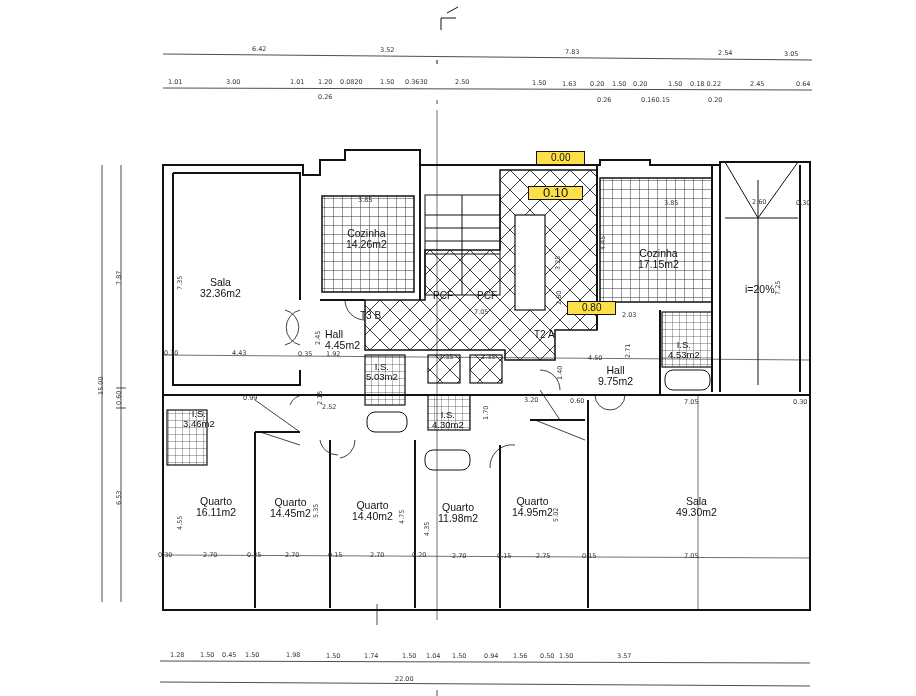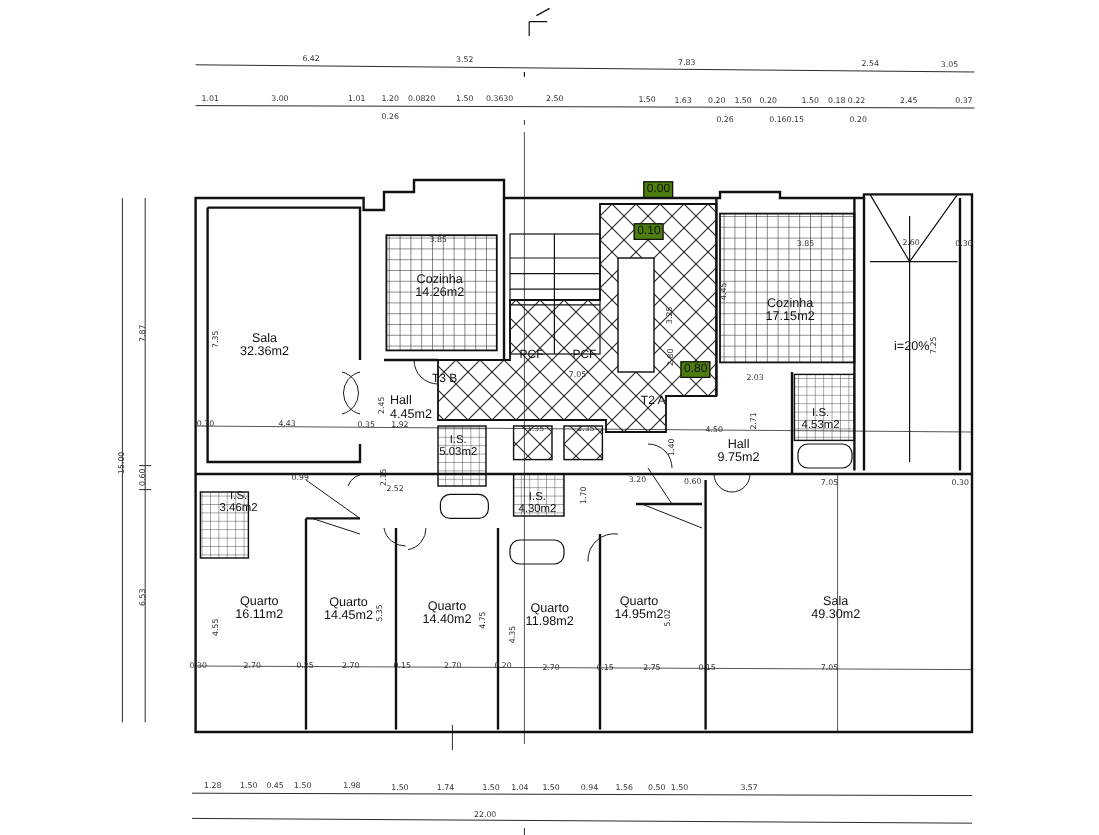--- a/index.html
+++ b/index.html
@@ -5,21 +5,21 @@
   html,body{margin:0;padding:0;background:#fff;}
   body{width:916px;height:696px;position:relative;overflow:hidden;font-family:"Liberation Sans",sans-serif;color:#111;}
   .canvas{position:absolute;left:0;top:0;width:916px;height:499px;}
   svg{position:absolute;left:0;top:0;}
   .lbl{position:absolute;text-align:center;line-height:1.05;font-size:10.5px;color:#111;white-space:nowrap;}
   .lbl .name{display:block;}
   .lbl .area{display:block;}
   .dim{position:absolute;font-size:6.5px;color:#333;white-space:nowrap;font-family:"DejaVu Sans",sans-serif;}
   .dimv{position:absolute;font-size:6.5px;color:#333;white-space:nowrap;transform:rotate(-90deg);transform-origin:left top;font-family:"DejaVu Sans",sans-serif;}
   .tag{position:absolute;font-size:10px;color:#111;white-space:nowrap;}
-  .box{position:absolute;font-size:10px;border:1px solid #111;padding:0 2px;background:#4d7c0f;line-height:12px;}
+  .box{position:absolute;font-size:10px;border:1px solid #111;padding:0 14px;background:#fde047;line-height:12px;}
 </style>
 </head>
 <body>
 
 <div class="canvas">
 <svg width="916" height="696" viewBox="0 0 916 696">
   <defs>
     <pattern id="grid" width="9" height="9" patternUnits="userSpaceOnUse">
       <path d="M9 0 L0 0 0 9" fill="none" stroke="#222" stroke-width="0.9"></path>
     </pattern>
@@ -160,21 +160,21 @@
 <span class="dim" style="left:405px;top:78px">0.3630</span>
 <span class="dim" style="left:455px;top:78px">2.50</span>
 <span class="dim" style="left:532px;top:79px">1.50</span>
 <span class="dim" style="left:562px;top:80px">1.63</span>
 <span class="dim" style="left:590px;top:80px">0.20</span>
 <span class="dim" style="left:612px;top:80px">1.50</span>
 <span class="dim" style="left:633px;top:80px">0.20</span>
 <span class="dim" style="left:668px;top:80px">1.50</span>
 <span class="dim" style="left:690px;top:80px">0.18 0.22</span>
 <span class="dim" style="left:750px;top:80px">2.45</span>
-<span class="dim" style="left:796px;top:80px">0.37</span>
+<span class="dim" style="left:796px;top:80px">0.64</span>
 
 <span class="dim" style="left:318px;top:93px">0.26</span>
 <span class="dim" style="left:597px;top:96px">0.26</span>
 <span class="dim" style="left:641px;top:96px">0.160.15</span>
 <span class="dim" style="left:708px;top:96px">0.20</span>
 
 <span class="dim" style="left:170px;top:651px">1.28</span>
 <span class="dim" style="left:200px;top:651px">1.50</span>
 <span class="dim" style="left:222px;top:651px">0.45</span>
 <span class="dim" style="left:245px;top:651px">1.50</span>
@@ -190,21 +190,21 @@
 <span class="dim" style="left:559px;top:652px">1.50</span>
 <span class="dim" style="left:617px;top:652px">3.57</span>
 <span class="dim" style="left:395px;top:675px">22.00</span>
 
 <span class="dimv" style="left:97px;top:395px">15.00</span>
 <span class="dimv" style="left:115px;top:285px">7.87</span>
 <span class="dimv" style="left:115px;top:405px">0.60</span>
 <span class="dimv" style="left:115px;top:505px">6.53</span>
 
 <span class="box" style="left:536px;top:151px">0.00</span>
-<span class="box" style="left:528px;top:186px;font-size:10px">0.10</span>
+<span class="box" style="left:528px;top:186px;font-size:13px">0.10</span>
 <span class="box" style="left:567px;top:301px">0.80</span>
 
 <span class="tag" style="left:360px;top:310px">T3 B</span>
 <span class="tag" style="left:534px;top:329px">T2 A</span>
 <span class="tag" style="left:433px;top:290px">PCF</span>
 <span class="tag" style="left:477px;top:290px">PCF</span>
 
 <span class="tag" style="left:745px;top:283px;font-size:10.5px">i=20%</span>
 <span class="dim" style="left:752px;top:198px">2.60</span>
 <span class="dimv" style="left:774px;top:295px">7.25</span>

